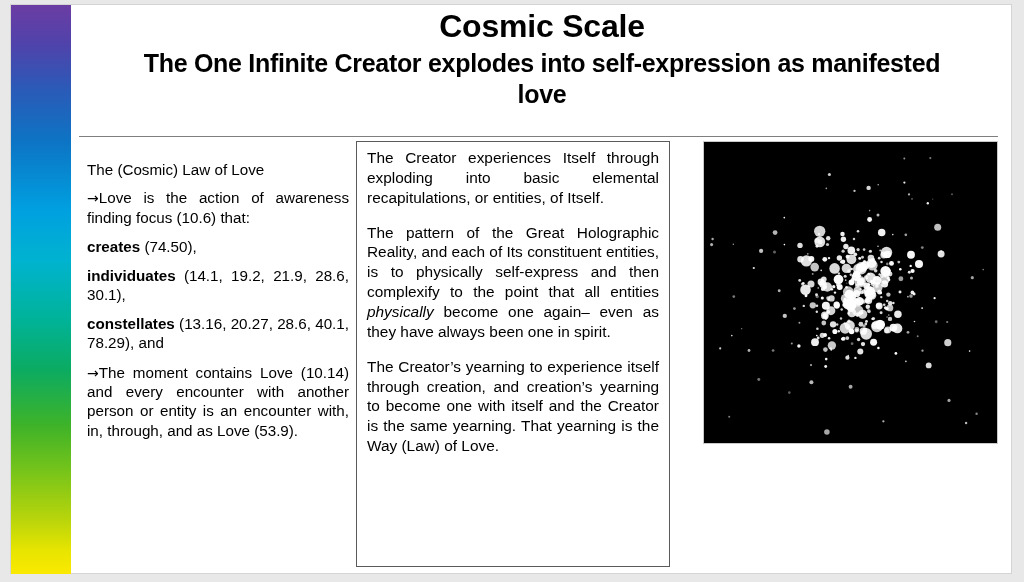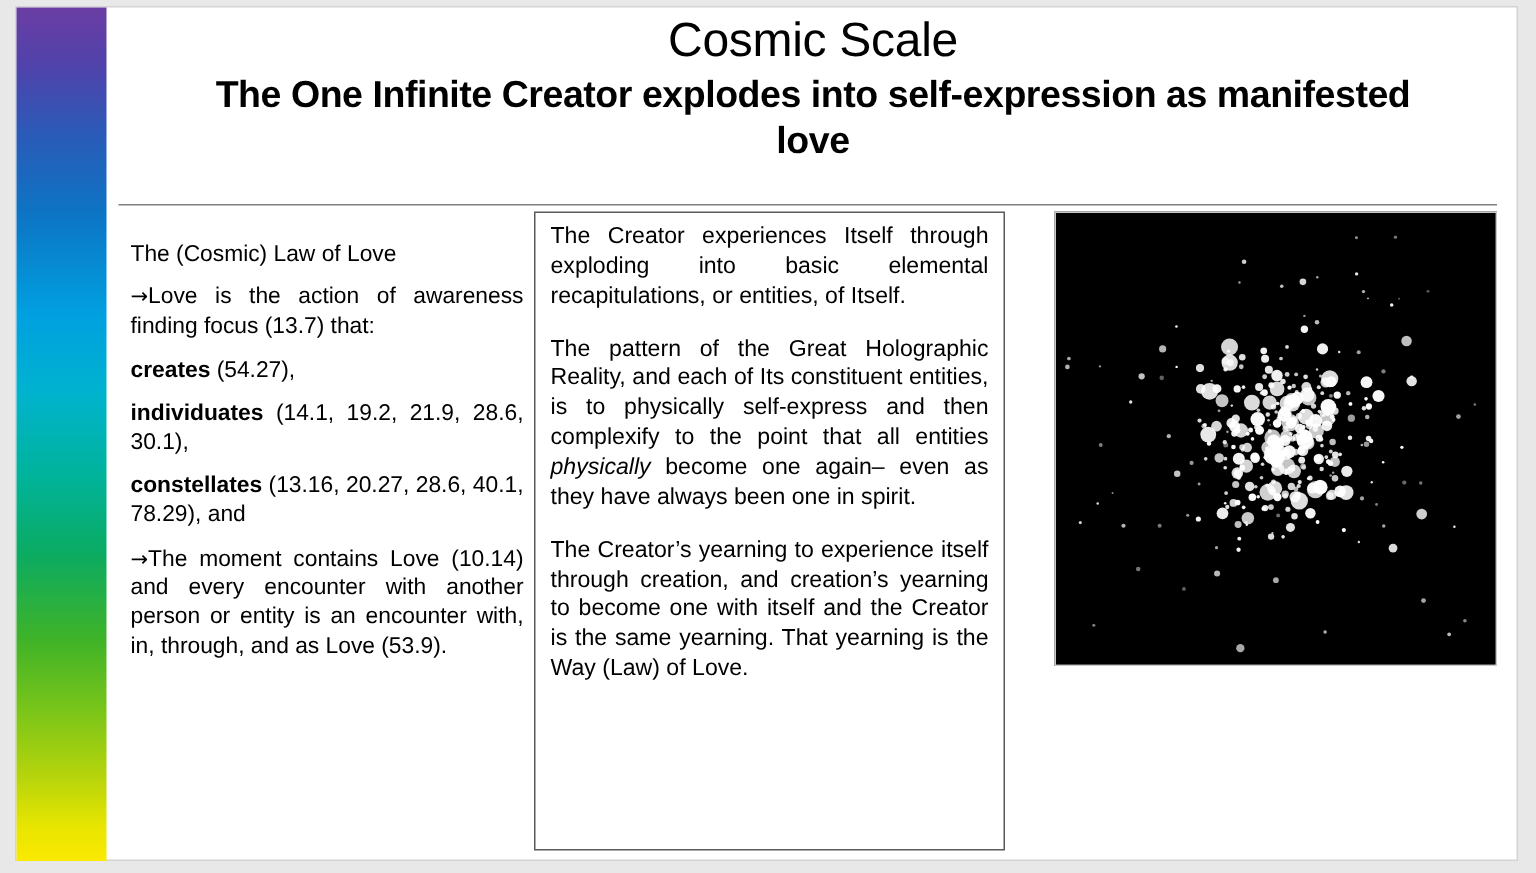--- a/index.html
+++ b/index.html
@@ -52,21 +52,21 @@
   #title-area {
     position: absolute;
     left: 68px;
     top: 0px;
     width: 926px;
     height: 128px;
     text-align: center;
   }
   #title-main {
     font-size: 32px;
-    font-weight: 400;
+    font-weight: 700;
     color: #000000;
     line-height: 1.0;
     padding-top: 5px;
     letter-spacing: -0.2px;
   }
   #title-sub {
     font-size: 25px;
     font-weight: bold;
     color: #000000;
     line-height: 1.22;
@@ -164,23 +164,23 @@
   <div id="title-area">
     <div id="title-main">Cosmic Scale</div>
     <div id="title-sub">The One Infinite Creator explodes into self-expression as manifested love</div>
   </div>
 
   <div id="title-divider"></div>
 
   <div id="left-column">
     <div class="heading">The (Cosmic) Law of Love</div>
 
-    <p><span class="arrow">→</span><span>Love is the action of awareness finding focus (13.7) that:</span></p>
-
-    <p><b>creates</b><span> (54.27),</span></p>
+    <p><span class="arrow">→</span><span>Love is the action of awareness finding focus (10.6) that:</span></p>
+
+    <p><b>creates</b><span> (74.50),</span></p>
 
     <p><b>individuates</b><span> (14.1, 19.2, 21.9, 28.6, 30.1),</span></p>
 
     <p><b>constellates</b><span> (13.16, 20.27, 28.6, 40.1, 78.29), and</span></p>
 
 
     <p><span class="arrow">→</span><span>The moment contains Love (10.14) and every encounter with another person or entity is an encounter with, in, through, and as Love (53.9).</span></p>
   </div>
 
   <div id="middle-box">

